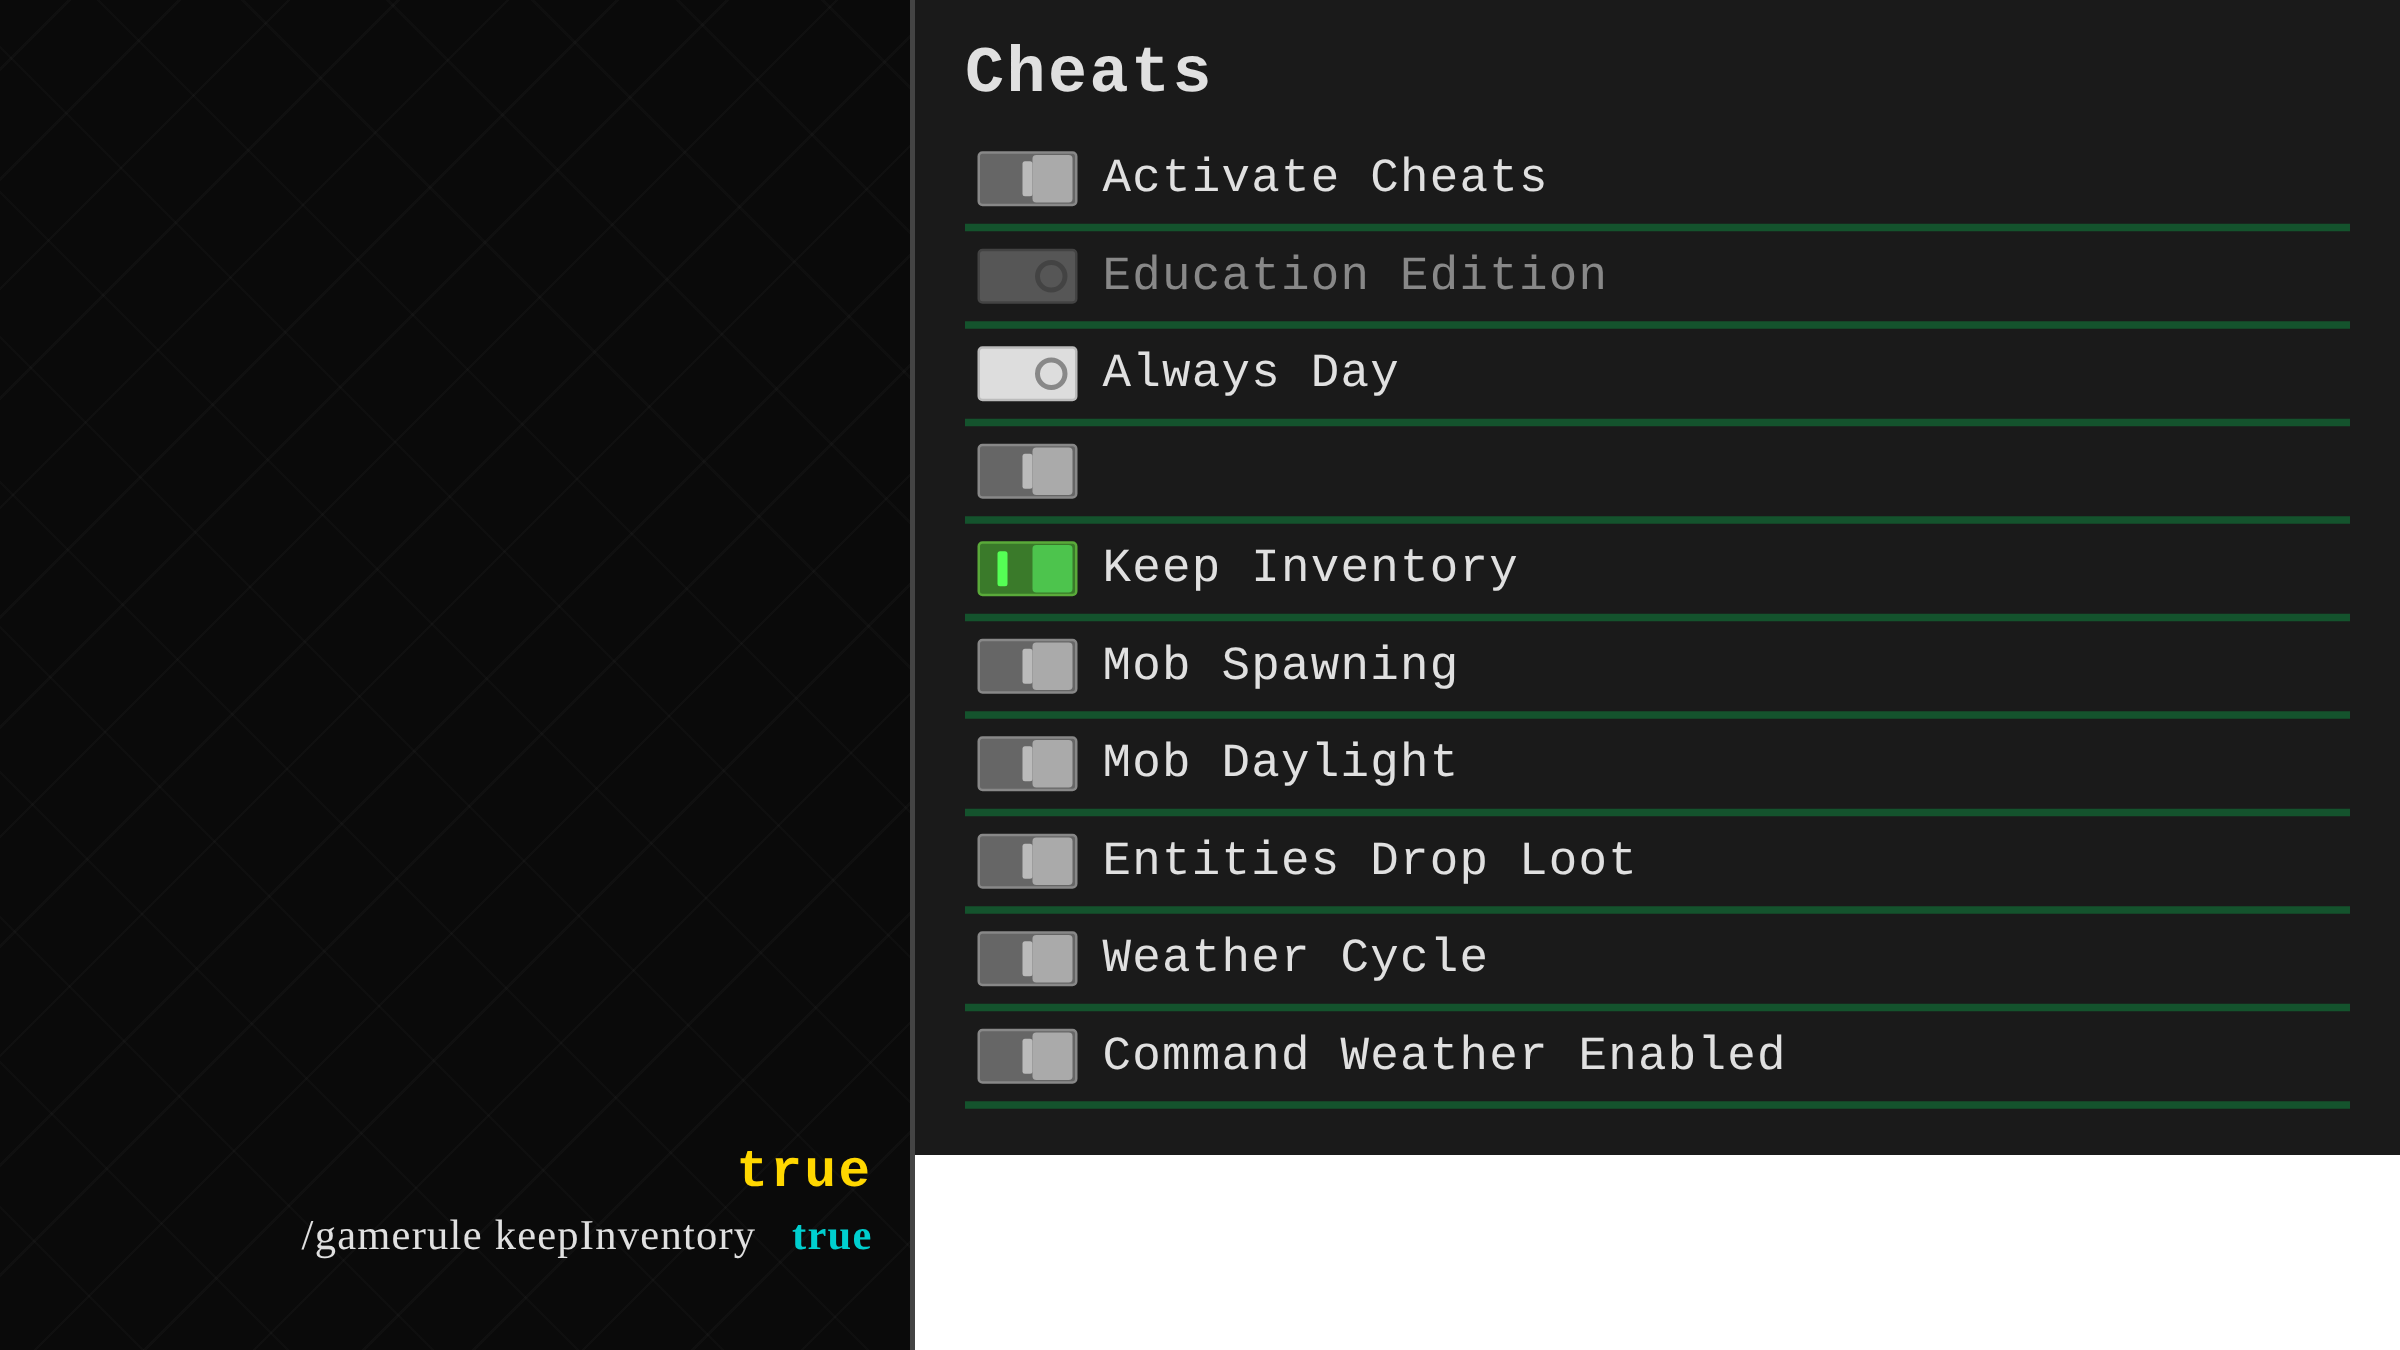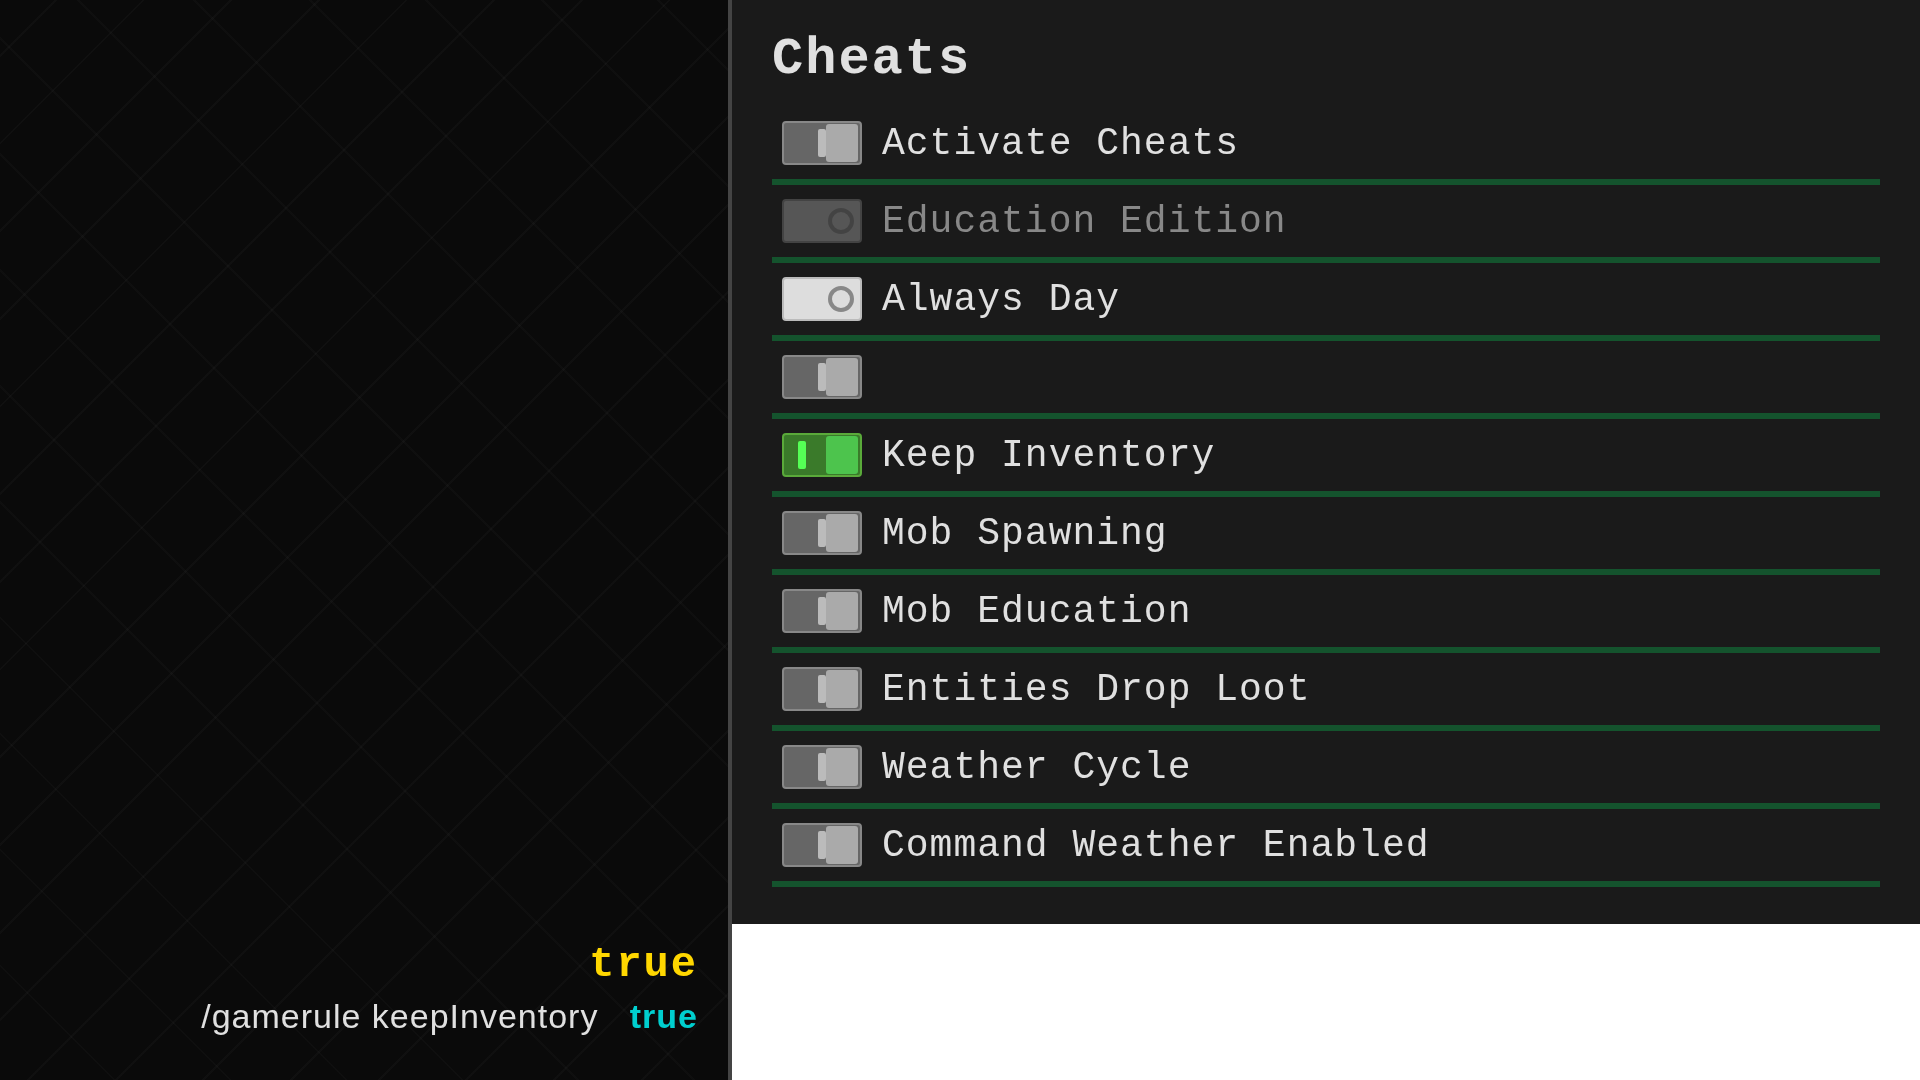--- a/index.html
+++ b/index.html
@@ -46,39 +46,39 @@
           transparent,
           transparent 80px,
           rgba(255,255,255,0.018) 80px,
           rgba(255,255,255,0.018) 82px
         );
     }
 
     
     .command-area {
       position: absolute;
-      bottom: 44px;
+      bottom: 72px;
       right: 30px;
       text-align: right;
       z-index: 10;
     }
 
     .command-true {
       font-size: 42px;
       font-weight: bold;
       color: #FFD700;
       font-family: 'Courier New', Courier, monospace;
       letter-spacing: 2px;
       display: block;
       margin-bottom: 8px;
     }
 
     .command-line {
       font-size: 34px;
-      font-family: Liberation Sans, sans-serif;
+      font-family: Liberation Serif, serif;
       letter-spacing: 1px;
       margin-left: 28px;
     }
 
     .command-line .cmd-white {
       color: #e0e0e0;
     }
 
     .command-line .cmd-cyan {
       color: #00CFCF;
@@ -338,21 +338,21 @@
       <span class="setting-label active">Mob Spawning</span>
     </li>
 
     <li class="setting-item">
       <div class="toggle">
         <div class="toggle-gray">
           <div class="toggle-bar"></div>
           <div class="toggle-knob"></div>
         </div>
       </div>
-      <span class="setting-label active">Mob Education</span>
+      <span class="setting-label active">Mob Daylight</span>
     </li>
 
     <li class="setting-item">
       <div class="toggle">
         <div class="toggle-gray">
           <div class="toggle-bar"></div>
           <div class="toggle-knob"></div>
         </div>
       </div>
       <span class="setting-label active">Entities Drop Loot</span>

